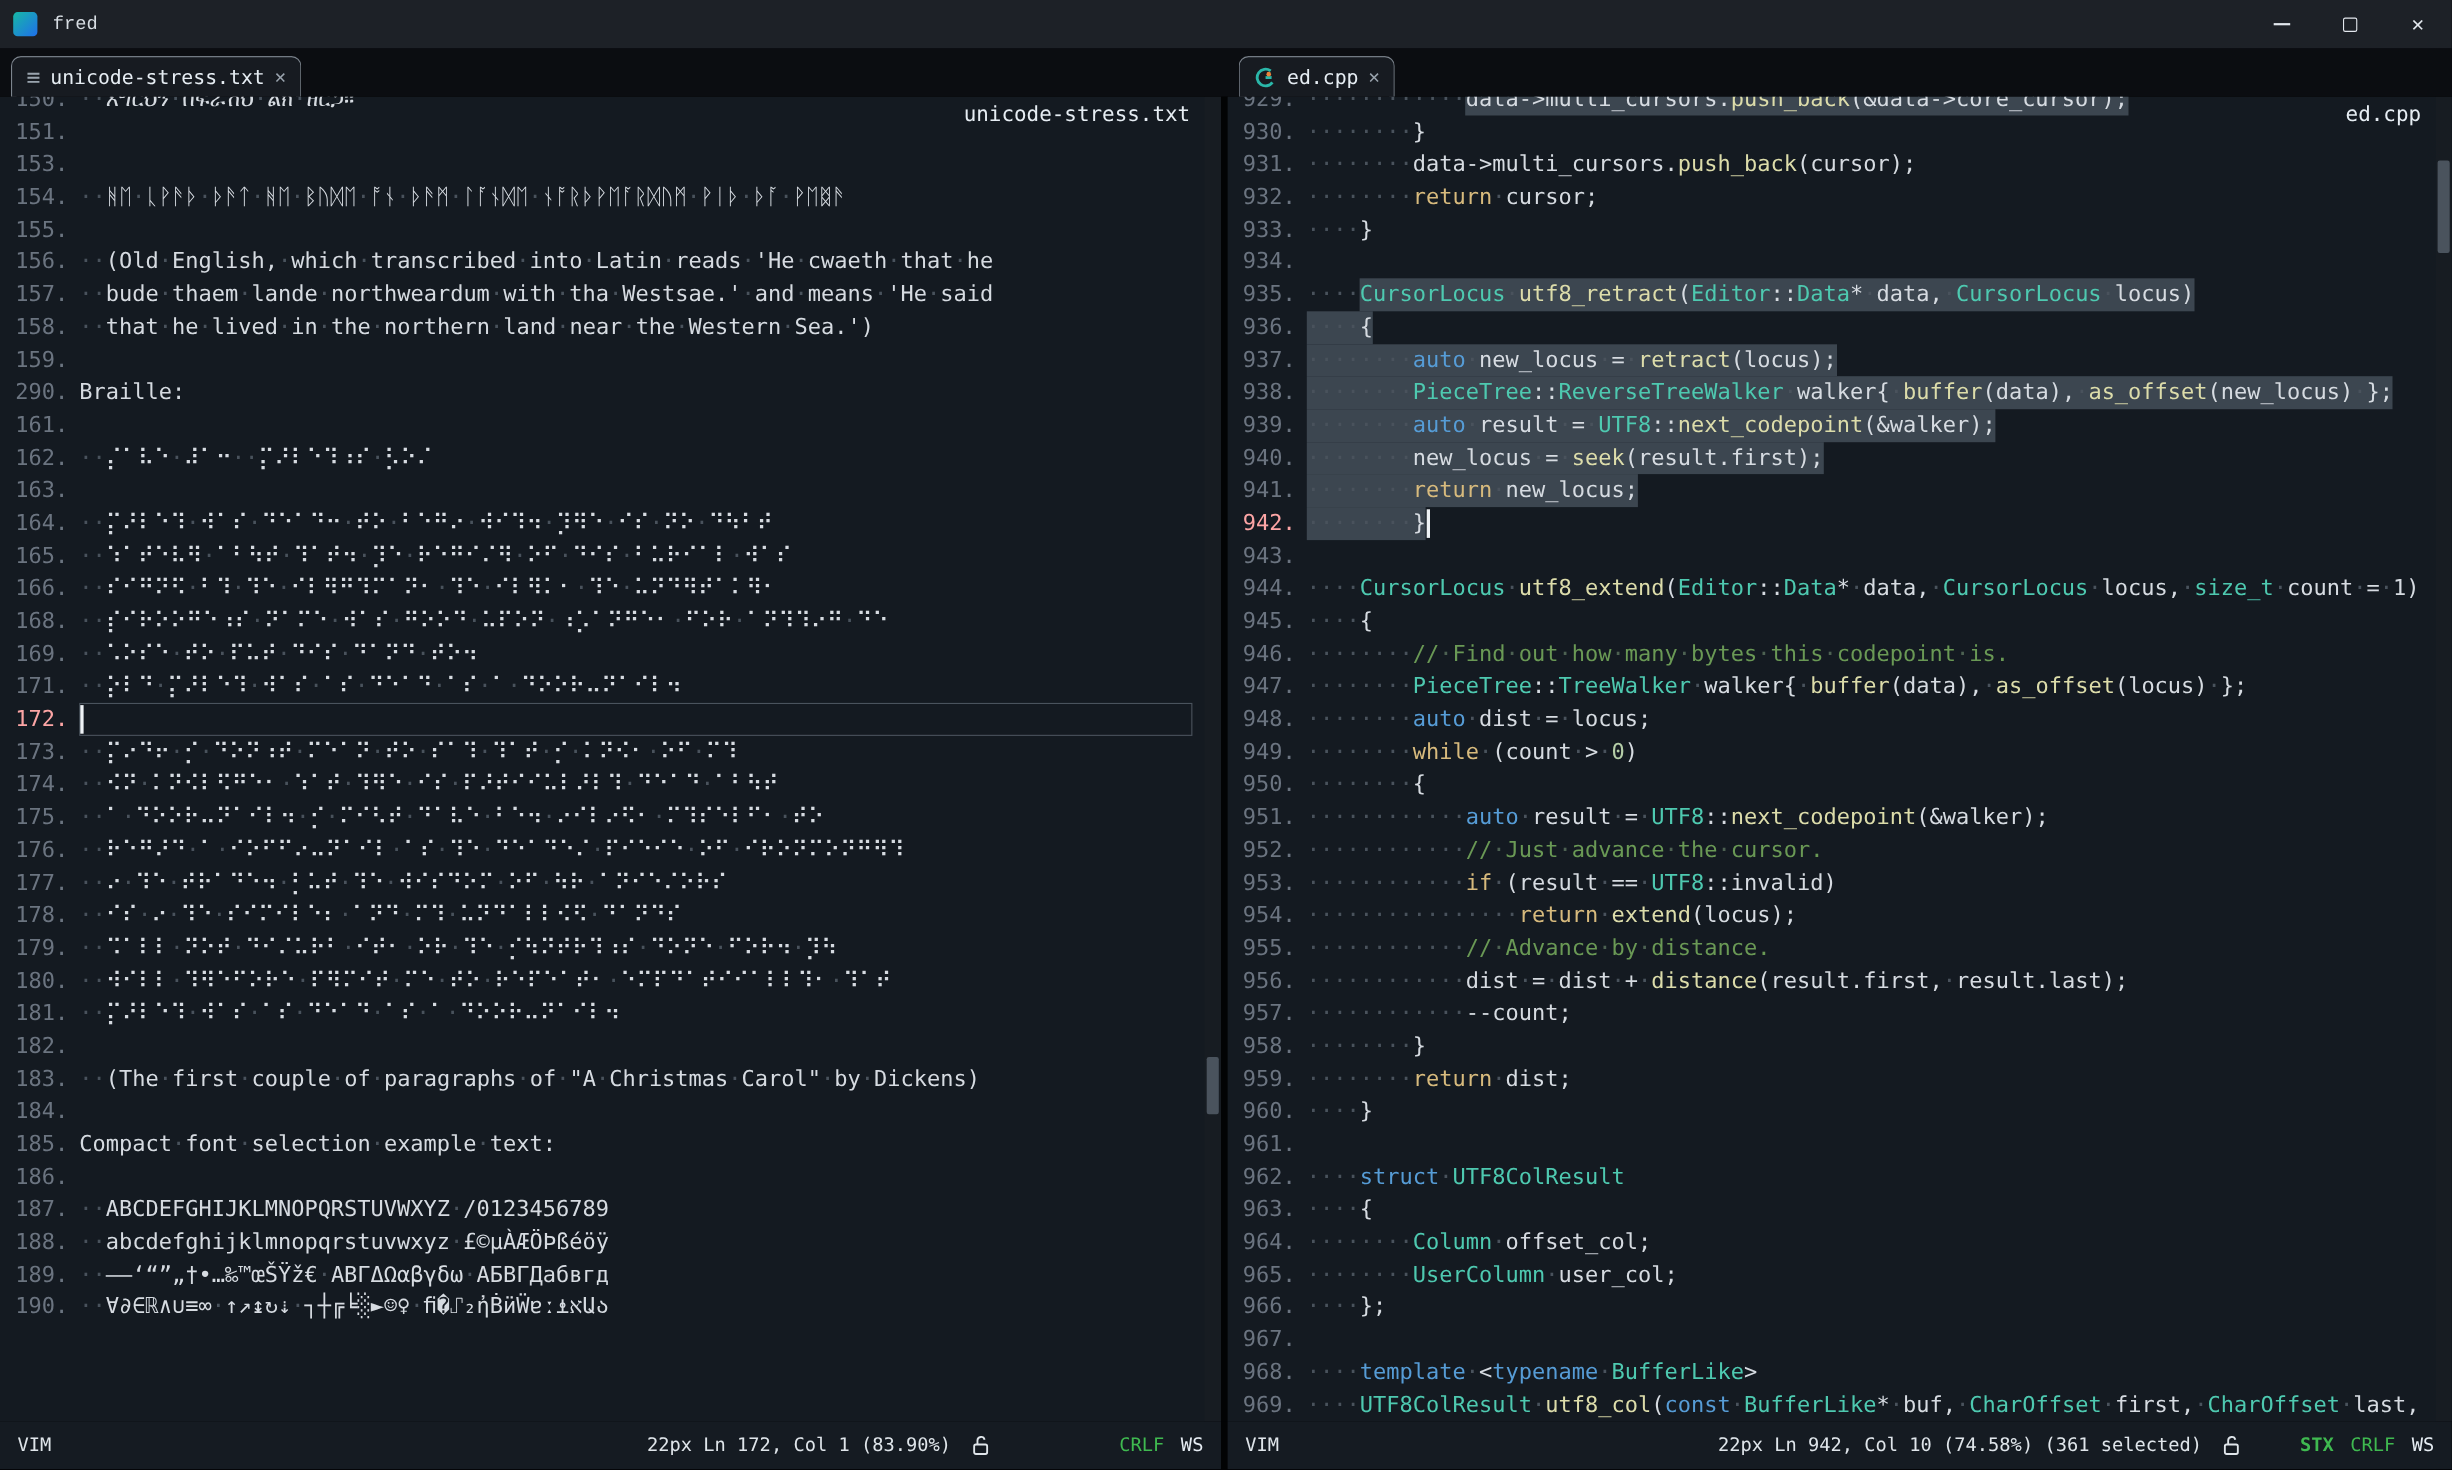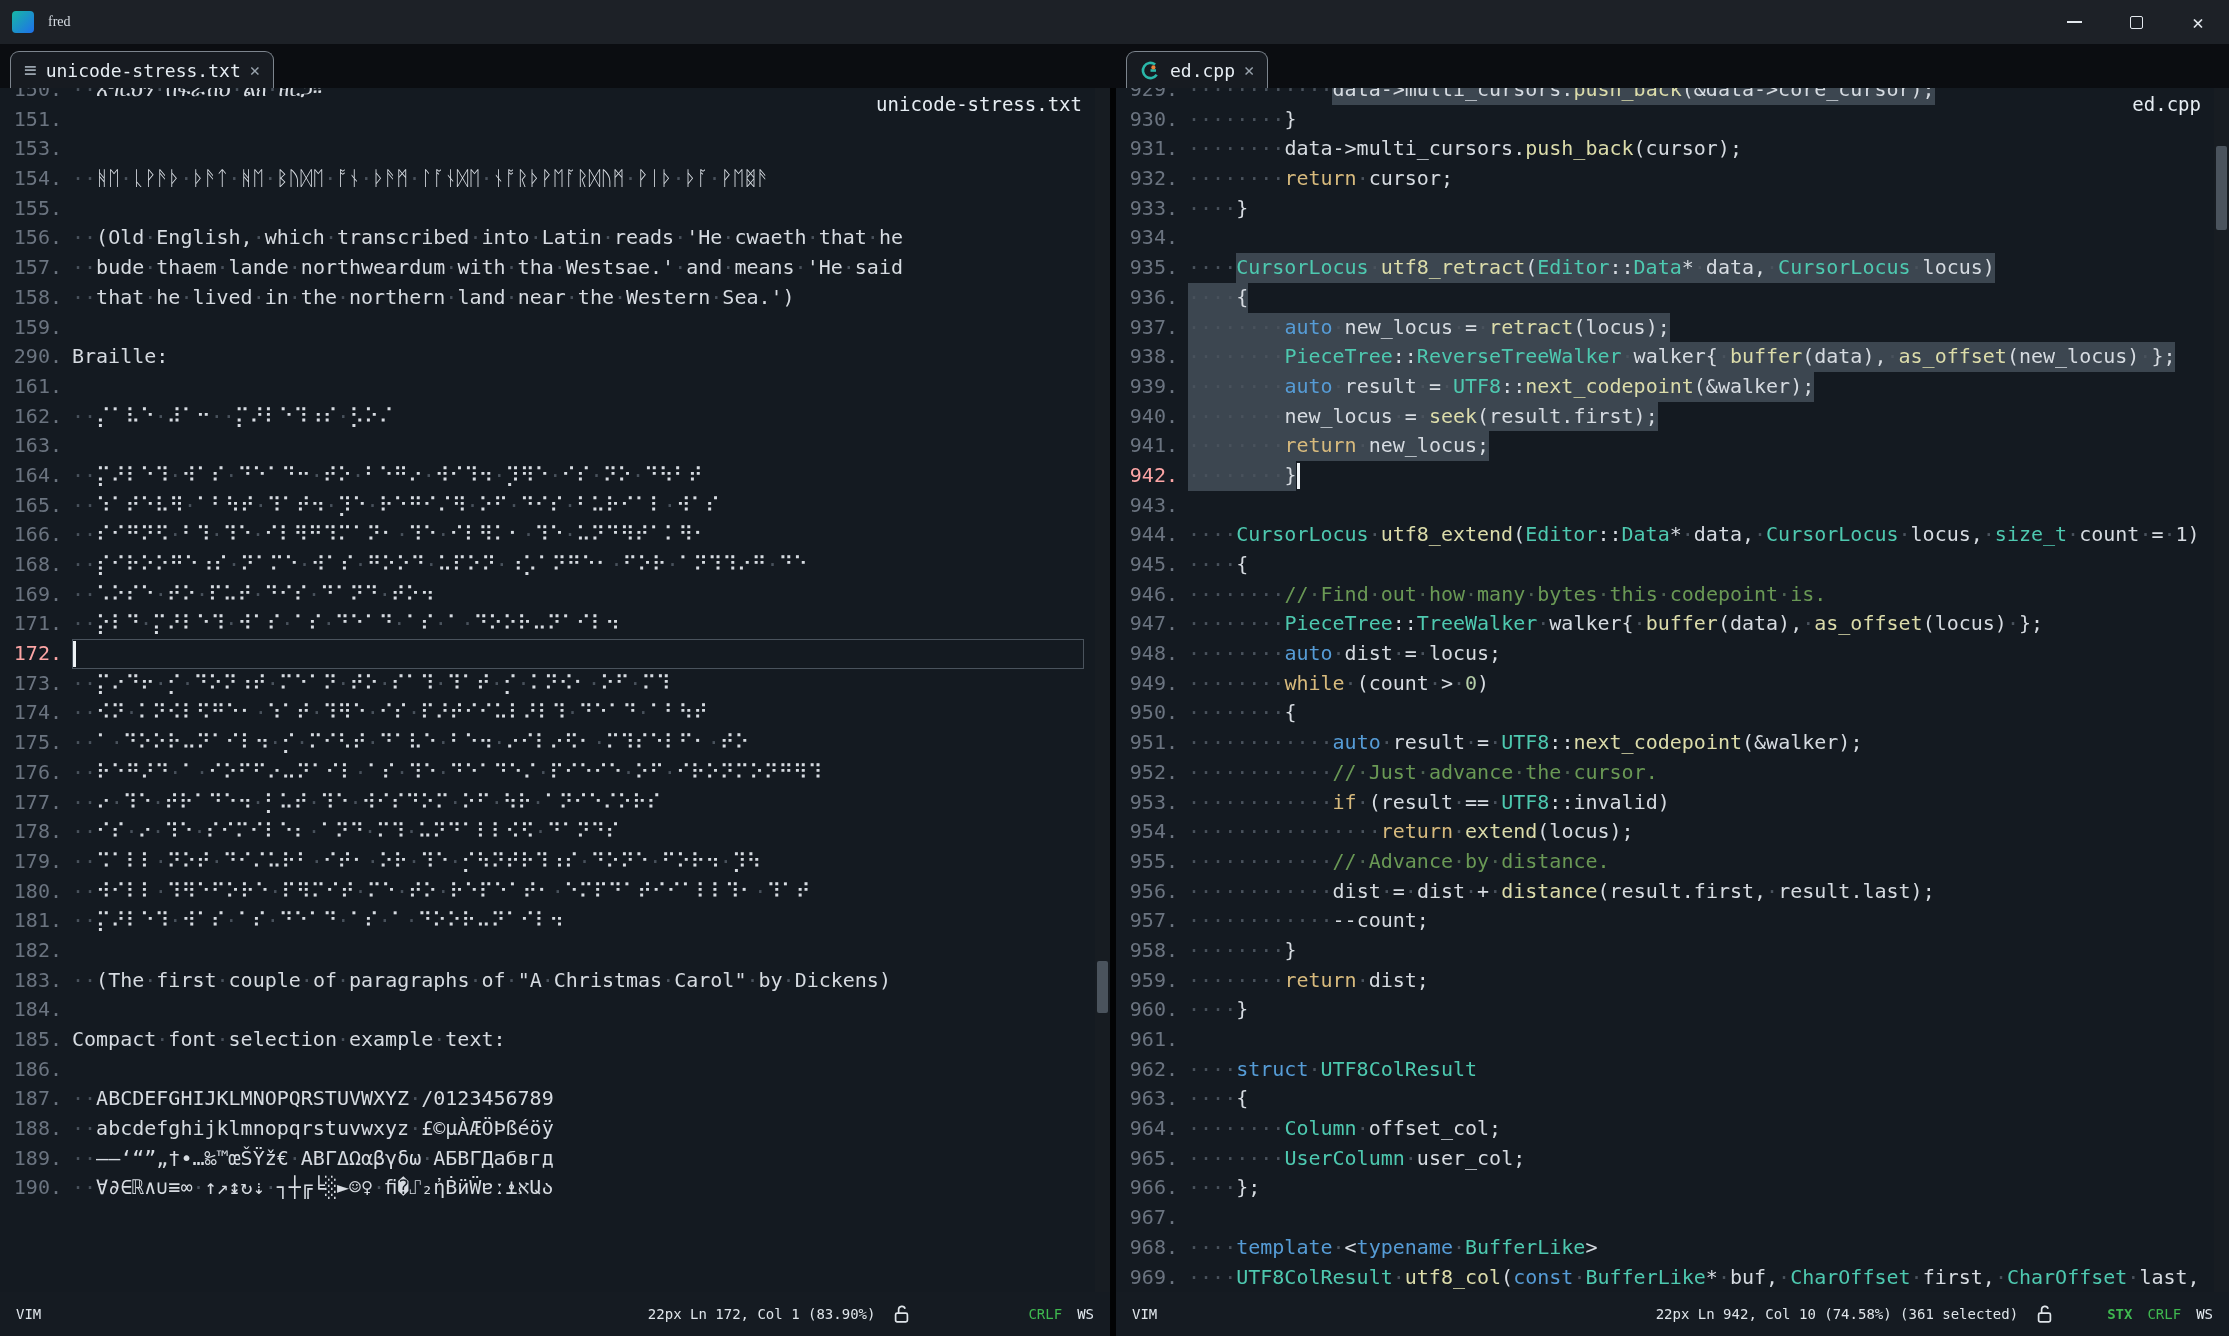--- a/index.html
+++ b/index.html
@@ -4,21 +4,21 @@
 <style>
   *{margin:0;padding:0;box-sizing:border-box}
   html,body{background:#000}
   body{width:2229px;height:1336px;overflow:hidden;font-family:"DejaVu Sans Mono",monospace}
   .window{position:relative;width:2229px;height:1336px;background:#0b0d11;overflow:hidden}
 
   
   .titlebar{height:44px;background:#1d2127;display:flex;align-items:center;color:#d7dde3}
   .app-icon{width:22px;height:22px;border-radius:4px;margin:0 14px 0 12px;
     background:linear-gradient(135deg,#17b8a6 0%,#1f6feb 100%);flex:none}
-  .title-text{font-size:14px;font-family:Liberation Serif, serif}
+  .title-text{font-size:17px;font-family:Liberation Mono, monospace}
   .win-btns{margin-left:auto;display:flex;height:100%}
   .win-btn{width:62px;height:100%;display:flex;align-items:center;justify-content:center;color:#e3e8ee}
   .min-glyph{width:15px;height:2px;background:#e3e8ee}
   .max-glyph{width:13px;height:13px;border:1.5px solid #e3e8ee;border-radius:2px}
   .close-glyph{font-size:19px;line-height:1}
 
   
   .tabrow{height:44px;background:#0b0d11;display:flex}
   .tabzone{display:flex;align-items:flex-end}
   .tabzone.zleft{width:1110px;flex:none}
@@ -56,21 +56,21 @@
   .c-nu{color:#b5cea8}
 
   
   .sbar{position:absolute;top:0;right:0;width:15px;height:100%;background:#171c22;z-index:5}
   .sthumb{position:absolute;left:2px;right:2px;background:#4a535d;border-radius:2px}
   .pleft .sthumb{top:72.5%;height:52px}
   .pright .sthumb{top:58px;height:84px}
 
   
   .statusrow{height:44px;display:flex;background:#020304}
-  .sbar-status{background:#151b22;display:flex;align-items:center;font-size:14px;color:#dfe5ea;padding:0 16px;white-space:nowrap}
+  .sbar-status{background:#151b22;display:flex;align-items:center;font-size:17px;color:#dfe5ea;padding:0 16px;white-space:nowrap}
   .sb-left{width:1110px;flex:none}
   .sb-right{flex:1;margin-left:6px}
   .pos{margin-left:auto}
   .lockwrap{display:flex;align-items:center;margin-left:18px}
   .sb-left .lockwrap{margin-right:118px}
   .sb-right .lockwrap{margin-right:54px}
   .badges{display:flex;gap:15px}
 </style>
 </head>
 <body>

